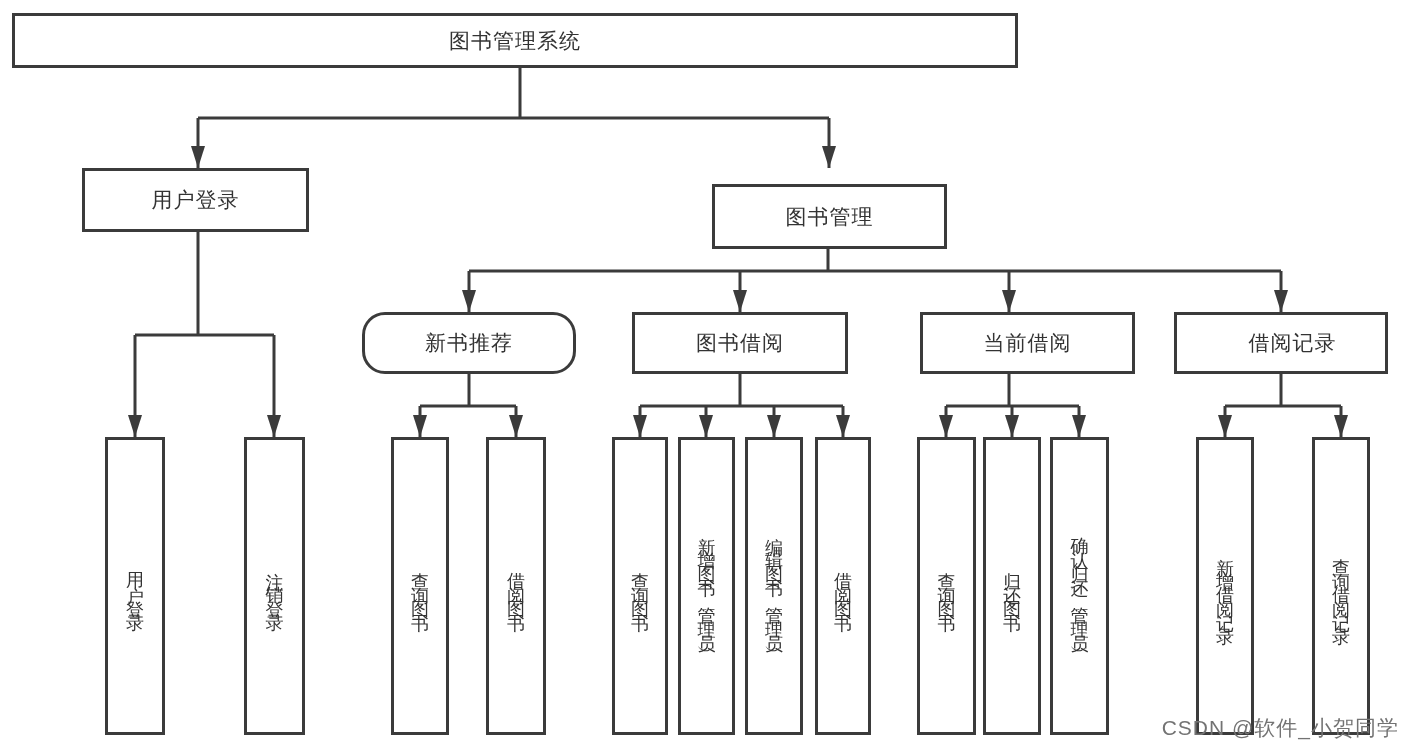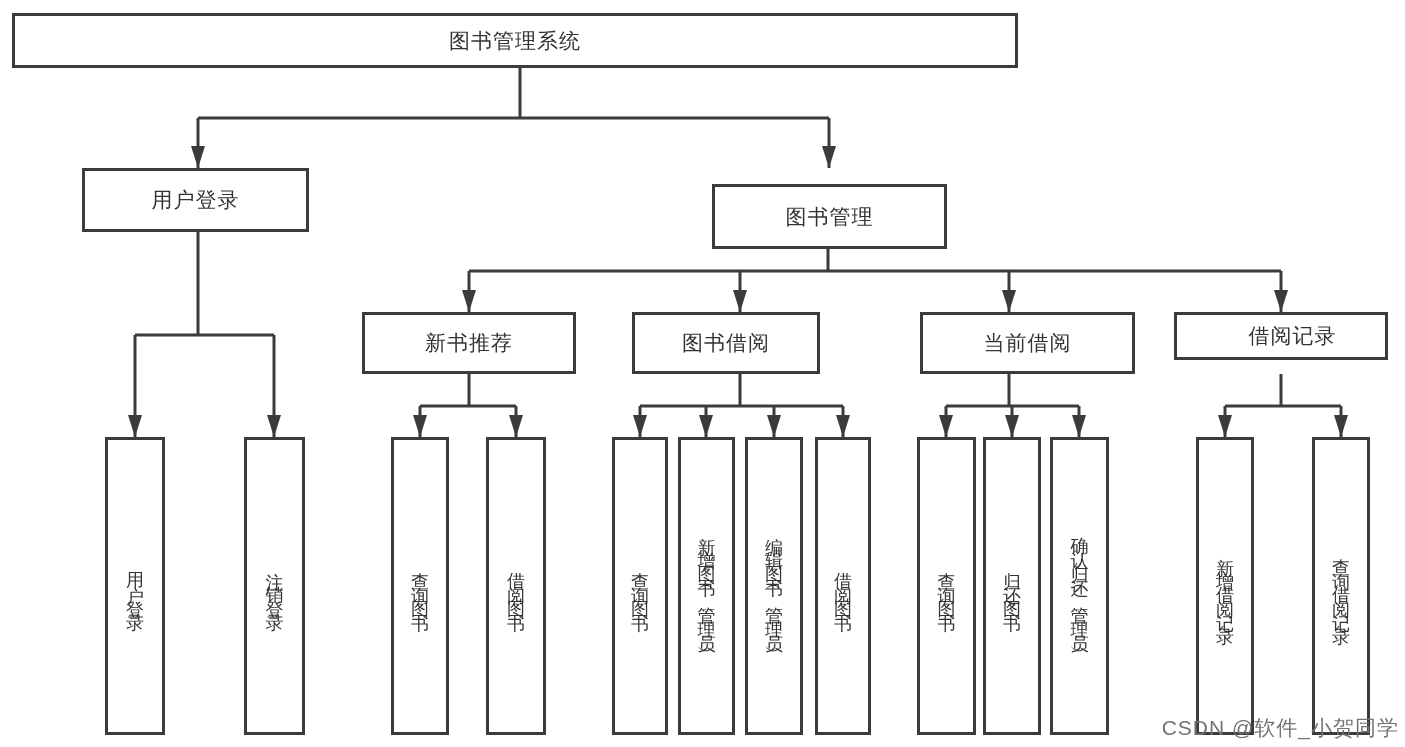--- a/index.html
+++ b/index.html
@@ -75,30 +75,30 @@
     <span>图书管理系统</span>
   </div>
 
   <div class="node" style="left:82px;top:168px;width:227px;height:64px;">
     <span>用户登录</span>
   </div>
   <div class="node" style="left:712px;top:168px;width:235px;height:65px;margin-top:16px;">
     <span>图书管理</span>
   </div>
 
-  <div class="node" style="left:362px;top:312px;width:214px;height:62px;">
+  <div class="node" style="left:362px;top:312px;width:214px;height:62px;border-radius:23px;">
     <span>新书推荐</span>
   </div>
-  <div class="node" style="left:632px;top:312px;width:188px;height:62px;">
+  <div class="node" style="left:632px;top:312px;width:216px;height:62px;">
     <span>图书借阅</span>
   </div>
   <div class="node" style="left:902px;top:312px;width:215px;height:62px;margin-left:18px;">
     <span>当前借阅</span>
   </div>
-  <div class="node" style="left:1174px;top:312px;width:214px;height:48px;padding-left:23px;">
+  <div class="node" style="left:1174px;top:312px;width:214px;height:62px;padding-left:23px;">
     <span>借阅记录</span>
   </div>
 
   <div class="node leaf" style="left:105px;top:437px;width:60px;height:298px;">
     <span class="vtext">用户登录</span>
   </div>
   <div class="node leaf" style="left:244px;top:437px;width:61px;height:298px;">
     <span class="vtext">注销登录</span>
   </div>
 

